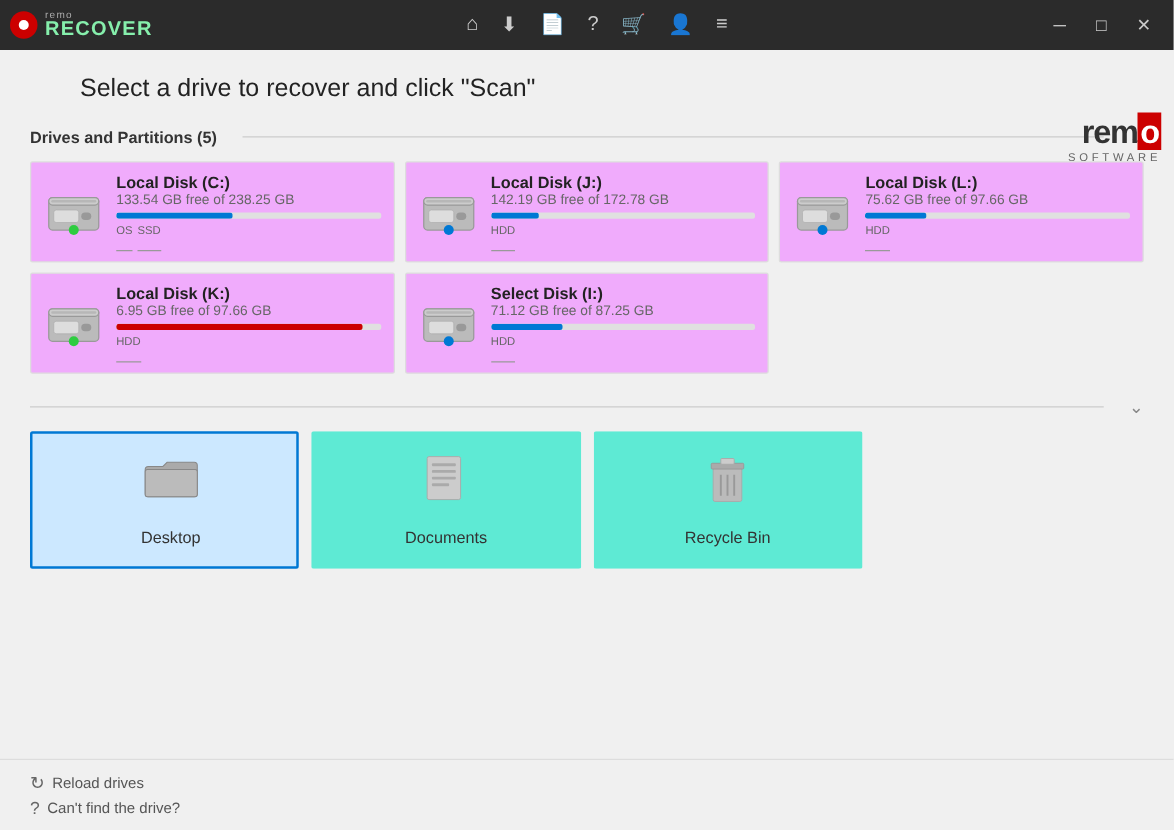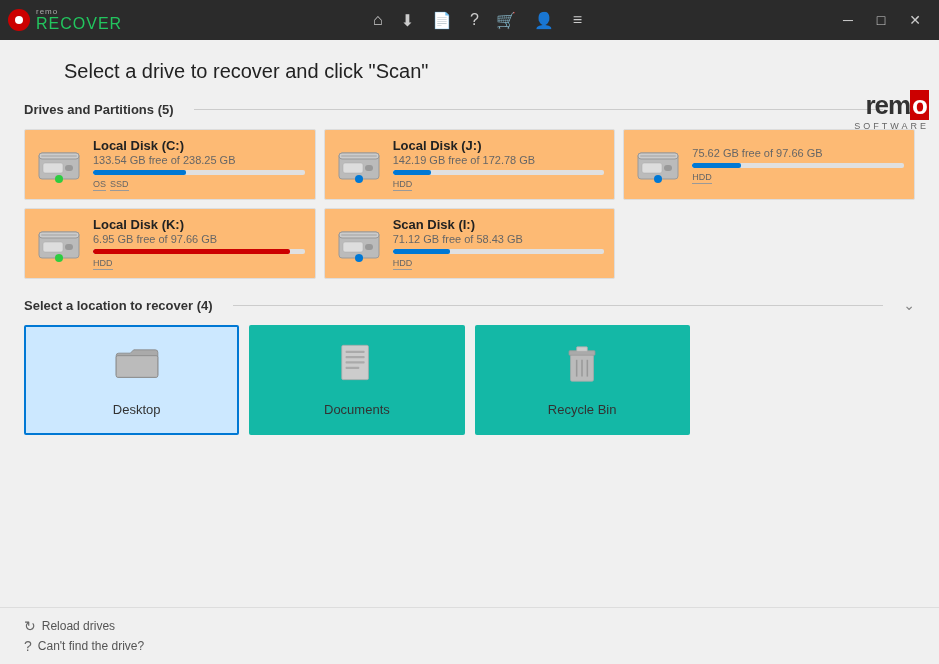--- a/index.html
+++ b/index.html
@@ -12,21 +12,21 @@
       display: flex;
       align-items: center;
       justify-content: space-between;
       padding: 0 8px;
       flex-shrink: 0;
     }
     .titlebar-left { display: flex; align-items: center; gap: 8px; }
     .titlebar-logo { display: flex; align-items: center; gap: 6px; }
     .logo-icon { width: 22px; height: 22px; background: #cc0000; border-radius: 50%; display: flex; align-items: center; justify-content: center; }
     .logo-icon-inner { width: 8px; height: 8px; background: white; border-radius: 50%; }
-    .logo-text { color: #22c55e; font-size: 16px; font-weight: normal; letter-spacing: 1px; }
+    .logo-text { color: #86efac; font-size: 16px; font-weight: bold; letter-spacing: 1px; }
     .titlebar-nav { display: flex; align-items: center; gap: 18px; }
     .titlebar-nav-icon { color: #ccc; font-size: 16px; cursor: pointer; }
     .titlebar-controls { display: flex; align-items: center; gap: 4px; }
     .titlebar-btn { color: #ccc; font-size: 14px; cursor: pointer; padding: 4px 10px; }
 
     
     .main-content {
       flex: 1;
       background: #f0f0f0;
       padding: 20px 24px 0 24px;
@@ -94,21 +94,21 @@
       grid-template-columns: repeat(3, 1fr);
       gap: 8px;
       margin-bottom: 18px;
     }
 
     .drive-item {
       display: flex;
       align-items: center;
       gap: 10px;
       padding: 8px 10px;
-      background: #fdba74;
+      background: #f0abfc;
       border: 1px solid #ddd;
       border-radius: 2px;
       cursor: pointer;
     }
 
     .drive-icon {
       position: relative;
       width: 48px;
       height: 40px;
       flex-shrink: 0;
@@ -143,37 +143,37 @@
       border-radius: 2px;
     }
     .bar-blue { background: #0078d4; }
     .bar-red { background: #cc0000; }
 
     .drive-tags { display: flex; gap: 4px; margin-top: 4px; }
     .drive-tag {
       font-size: 9px;
       border-bottom: 1px solid #999;
       color: #666;
-      padding-bottom: 1px;
+      padding-bottom: 11px;
     }
 
     
     .locations-grid {
       display: grid;
       grid-template-columns: repeat(4, 1fr);
       gap: 10px;
     }
 
     .location-item {
       display: flex;
       flex-direction: column;
       align-items: center;
       justify-content: center;
       padding: 16px 10px;
-      background: #14b8a6;
+      background: #5eead4;
       border: 2px solid transparent;
       border-radius: 2px;
       cursor: pointer;
       gap: 8px;
       min-height: 90px;
     }
     .location-item.selected {
       background: #cce8ff;
       border: 2px solid #0078d4;
       padding-left: 20px;
@@ -315,20 +315,21 @@
         <svg viewBox="0 0 48 40" fill="none" xmlns="http://www.w3.org/2000/svg">
       <rect x="4" y="8" width="40" height="26" rx="3" fill="#bbb" stroke="#999" stroke-width="1"></rect>
       <rect x="4" y="8" width="40" height="6" rx="3" fill="#ccc" stroke="#999" stroke-width="1"></rect>
       <rect x="8" y="18" width="20" height="10" rx="2" fill="#ddd" stroke="#aaa" stroke-width="0.5"></rect>
       <rect x="30" y="20" width="8" height="6" rx="3" fill="#999"></rect>
       <rect x="6" y="10" width="36" height="2" rx="1" fill="#999" opacity="0.4"></rect>
     </svg>
         <div class="drive-status-dot dot-blue"></div>
       </div>
       <div class="drive-info">
+        <div class="drive-name">Local Disk (L:)</div>
         <div class="drive-size">75.62 GB free of 97.66 GB</div>
         <div class="drive-bar-bg">
           <div class="drive-bar-fill bar-blue" style="width:23%"></div>
         </div>
         <div class="drive-tags">
             <span class="drive-tag">HDD</span>
           </div>
       </div>
     </div>
       <div class="drive-item">
@@ -358,34 +359,33 @@
         <svg viewBox="0 0 48 40" fill="none" xmlns="http://www.w3.org/2000/svg">
       <rect x="4" y="8" width="40" height="26" rx="3" fill="#bbb" stroke="#999" stroke-width="1"></rect>
       <rect x="4" y="8" width="40" height="6" rx="3" fill="#ccc" stroke="#999" stroke-width="1"></rect>
       <rect x="8" y="18" width="20" height="10" rx="2" fill="#ddd" stroke="#aaa" stroke-width="0.5"></rect>
       <rect x="30" y="20" width="8" height="6" rx="3" fill="#999"></rect>
       <rect x="6" y="10" width="36" height="2" rx="1" fill="#999" opacity="0.4"></rect>
     </svg>
         <div class="drive-status-dot dot-blue"></div>
       </div>
       <div class="drive-info">
-        <div class="drive-name">Scan Disk (I:)</div>
-        <div class="drive-size">71.12 GB free of 58.43 GB</div>
+        <div class="drive-name">Select Disk (I:)</div>
+        <div class="drive-size">71.12 GB free of 87.25 GB</div>
         <div class="drive-bar-bg">
           <div class="drive-bar-fill bar-blue" style="width:27%"></div>
         </div>
         <div class="drive-tags">
             <span class="drive-tag">HDD</span>
           </div>
       </div>
     </div>
     </div>
 
   <div class="section-header">
-    <span class="section-title">Select a location to recover (4)</span>
     <div class="section-line"></div>
     <span class="section-expand">⌄</span>
   </div>
 
   <div class="locations-grid" id="locations-grid">
   <div class="location-item selected">
       <div class="location-icon"><svg viewBox="0 0 60 50" fill="none" xmlns="http://www.w3.org/2000/svg" width="50" height="42">
       <path d="M5 15 Q5 12 8 12 L22 12 L26 8 L52 8 Q55 8 55 11 L55 38 Q55 41 52 41 L8 41 Q5 41 5 38 Z" fill="#aaa" stroke="#888" stroke-width="1"></path>
       <rect x="5" y="15" width="50" height="26" rx="2" fill="#bbb" stroke="#888" stroke-width="1"></rect>
     </svg></div>

